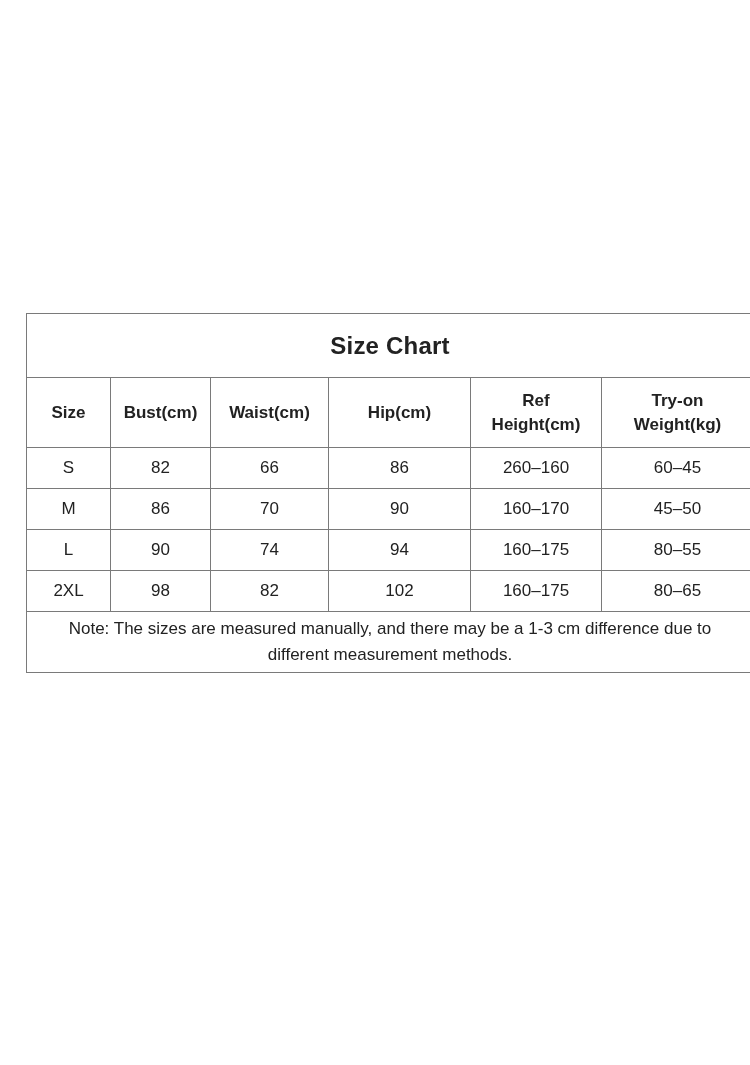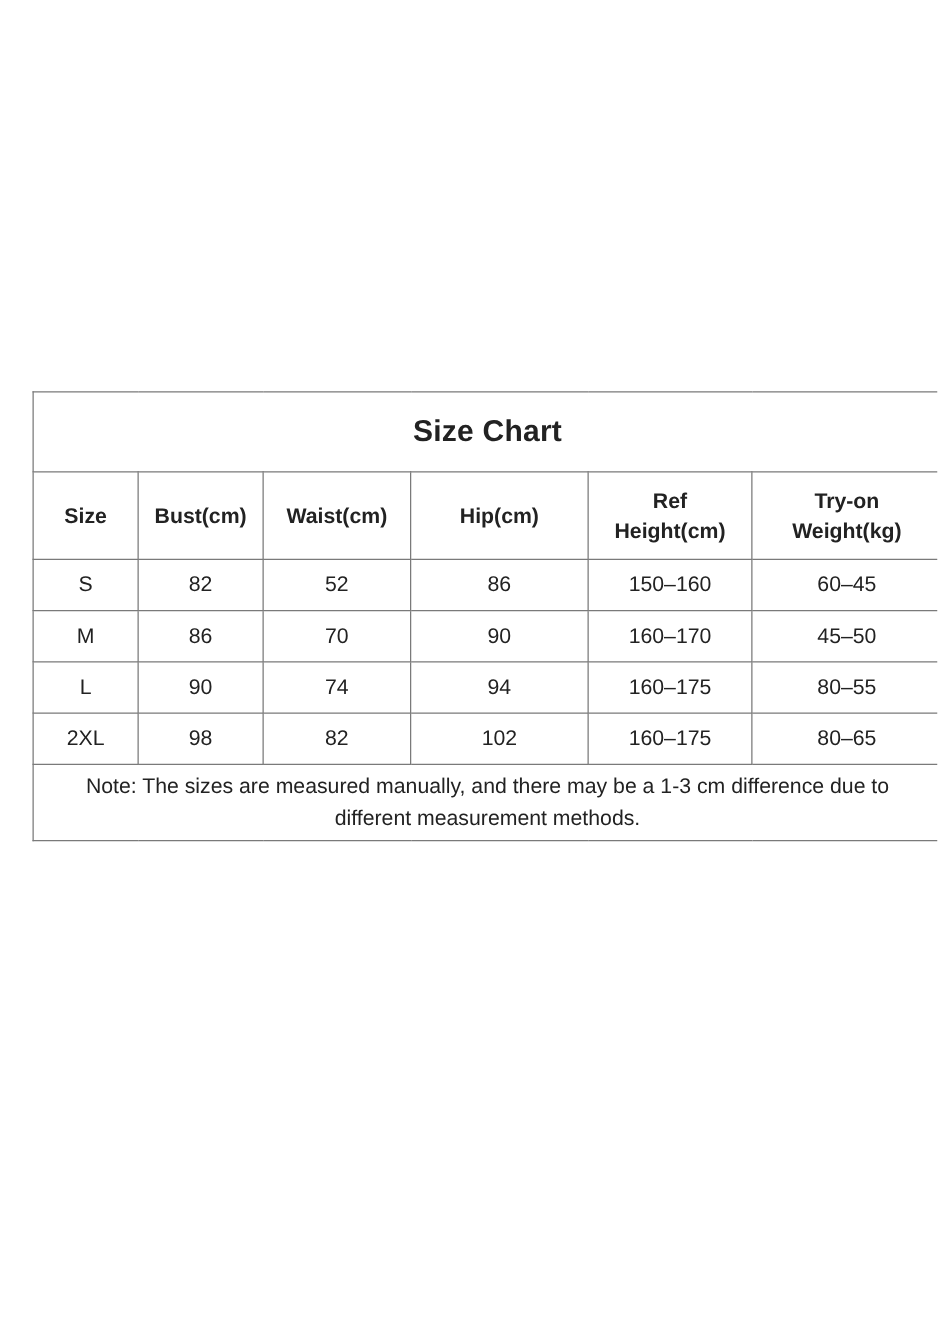--- a/index.html
+++ b/index.html
@@ -86,23 +86,23 @@
           <th class="header-cell">Waist(cm)</th>
           <th class="header-cell">Hip(cm)</th>
           <th class="header-cell">Ref
 Height(cm)</th>
           <th class="header-cell">Try-on
 Weight(kg)</th>
         </tr>
         <tr>
           <td class="data-cell">S</td>
           <td class="data-cell">82</td>
-          <td class="data-cell">52</td>
+          <td class="data-cell">66</td>
           <td class="data-cell">86</td>
-          <td class="data-cell">150–160</td>
+          <td class="data-cell">260–160</td>
           <td class="data-cell">60–45</td>
         </tr>
         <tr>
           <td class="data-cell">M</td>
           <td class="data-cell">86</td>
           <td class="data-cell">70</td>
           <td class="data-cell">90</td>
           <td class="data-cell">160–170</td>
           <td class="data-cell">45–50</td>
         </tr>

